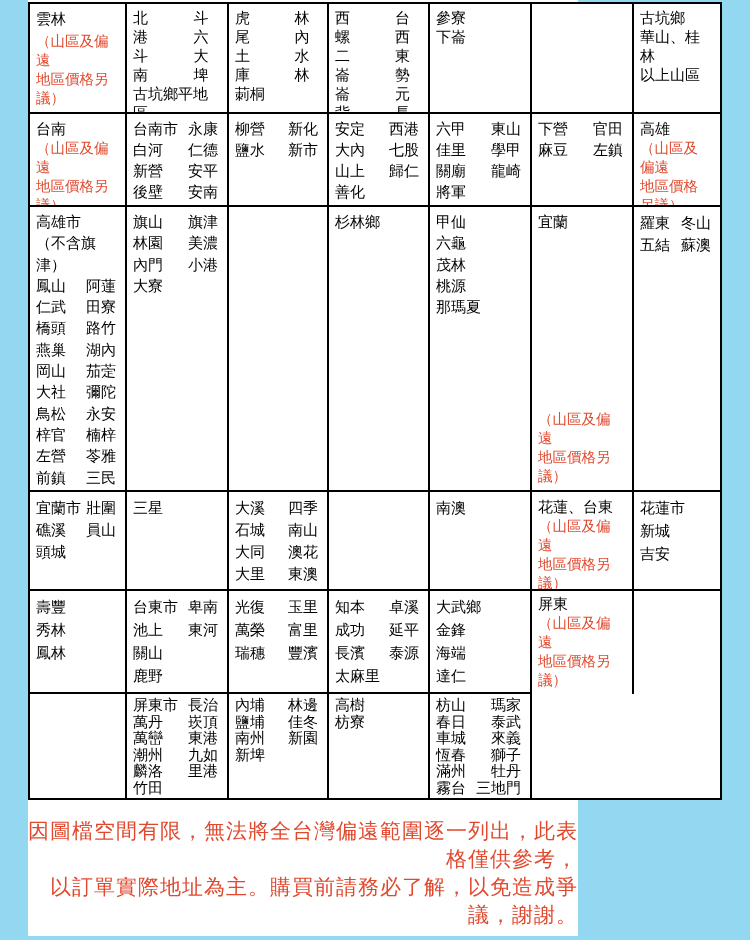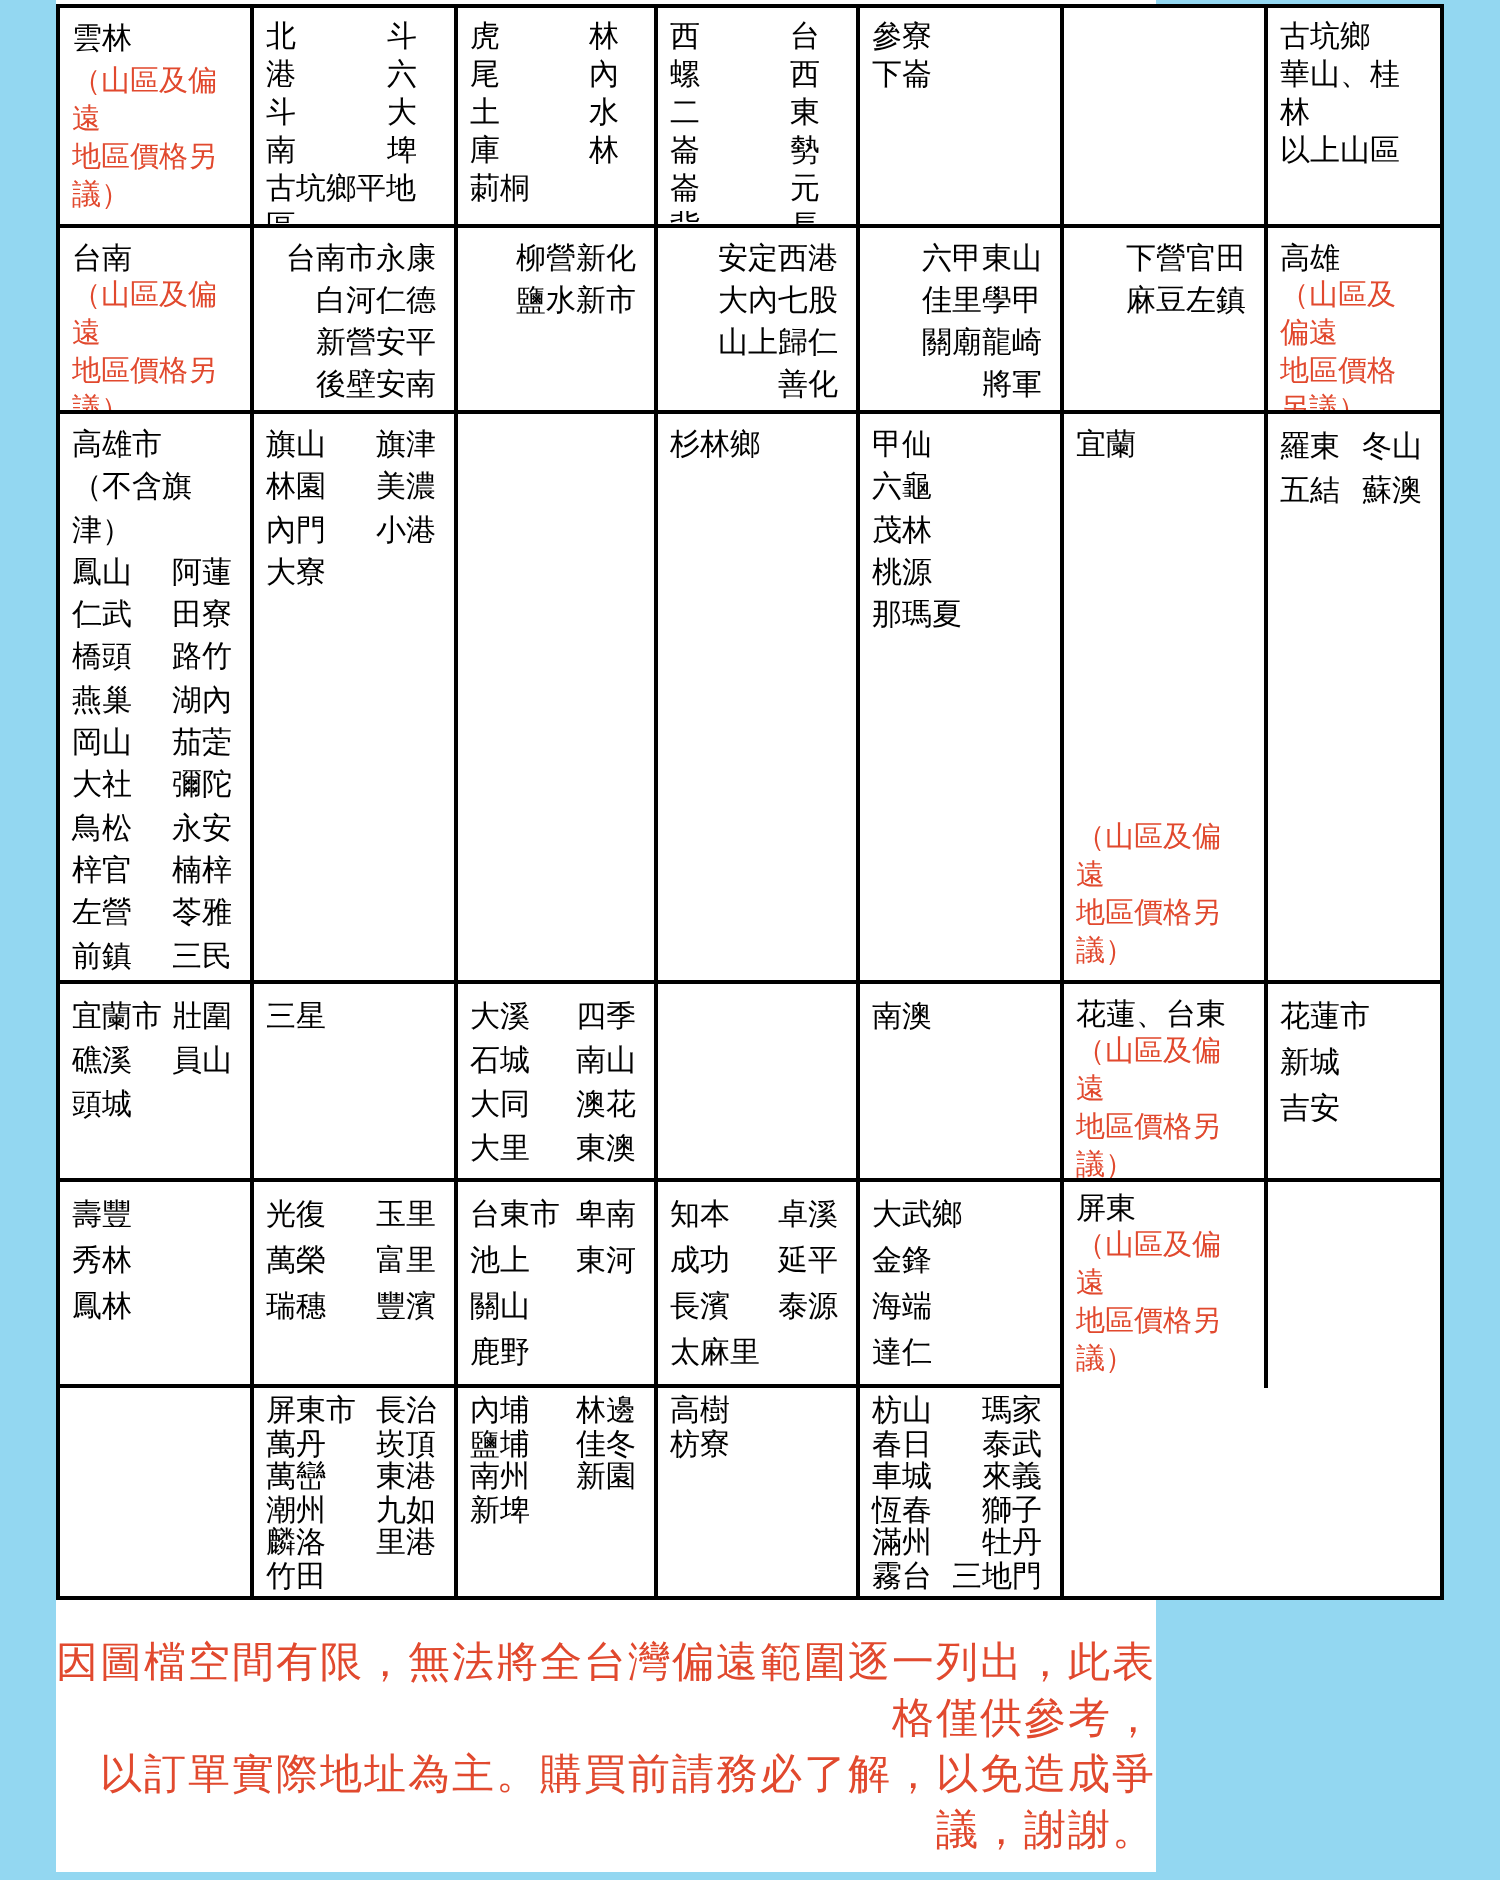--- a/index.html
+++ b/index.html
@@ -6,20 +6,21 @@
   body{
     width:750px;height:940px;
     background:var(--page-bg,#93d7f1);
     font-family:"DejaVu Serif","Liberation Serif",serif;
     overflow:hidden;position:relative;
   }
   .panel{
     position:absolute;left:28px;top:0;
     width:550px;height:936px;
     background:var(--panel-bg,#ffffff);
+    font-family:Liberation Serif, serif;
   }
   .grid{
     margin-top:2px;
     width:694px;box-sizing:border-box;
     border:2px solid var(--line,#000);
     display:grid;
     grid-template-columns:97px 102px 100px 101px 102px 102px auto;
     grid-template-rows:110px 93px 285px 99px 103px 104px;
     background:var(--panel-bg,#ffffff);
   }
@@ -28,21 +29,21 @@
     border-right:2px solid var(--line,#000);
     border-bottom:2px solid var(--line,#000);
     overflow:hidden;
     padding:5px 9px 2px 6px;
     font-size:15px;color:var(--ink,#000);
   }
   .cell:nth-child(7n){border-right:none;}
   .grid .cell:nth-last-child(-n+7){border-bottom:none;}
   .line{display:flex;justify-content:space-between;}
   .row0 .line{line-height:19px;gap:36px;}
-  .row1 .line{line-height:21px;justify-content:flex-end;}
+  .row1 .line{line-height:21px;}
   .row2 .line{line-height:21.3px;}
   .row3 .line{line-height:22px;align-items:flex-end;}
   .row4 .line{line-height:23px;text-align:right;}
   .row5 .line{line-height:16.5px;}
   .row5.cell{padding-top:3px;}
   .region-cell{
     display:flex;flex-direction:column;justify-content:space-between;
   }
   .region-name{line-height:20px;}
   .remote-note{
@@ -396,46 +397,46 @@
         </div>
         <div class="line">
           <span class="item">秀林</span>
         </div>
         <div class="line">
           <span class="item">鳳林</span>
         </div>
       </div>
       <div class="cell data-cell row4">
         <div class="line">
+          <span class="item">台東市</span>
+          <span class="item">卑南</span>
+        </div>
+        <div class="line">
+          <span class="item">池上</span>
+          <span class="item">東河</span>
+        </div>
+        <div class="line">
+          <span class="item">關山</span>
+        </div>
+        <div class="line">
+          <span class="item">鹿野</span>
+        </div>
+      </div>
+      <div class="cell data-cell row4">
+        <div class="line">
           <span class="item">光復</span>
           <span class="item">玉里</span>
         </div>
         <div class="line">
           <span class="item">萬榮</span>
           <span class="item">富里</span>
         </div>
         <div class="line">
           <span class="item">瑞穗</span>
           <span class="item">豐濱</span>
-        </div>
-      </div>
-      <div class="cell data-cell row4">
-        <div class="line">
-          <span class="item">台東市</span>
-          <span class="item">卑南</span>
-        </div>
-        <div class="line">
-          <span class="item">池上</span>
-          <span class="item">東河</span>
-        </div>
-        <div class="line">
-          <span class="item">關山</span>
-        </div>
-        <div class="line">
-          <span class="item">鹿野</span>
         </div>
       </div>
       <div class="cell data-cell row4">
         <div class="line">
           <span class="item">知本</span>
           <span class="item">卓溪</span>
         </div>
         <div class="line">
           <span class="item">成功</span>
           <span class="item">延平</span>

